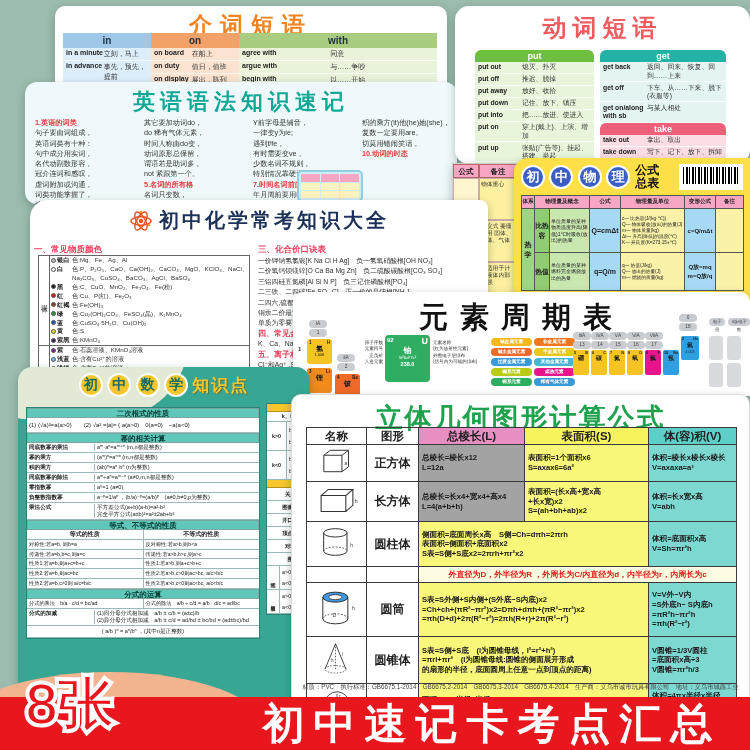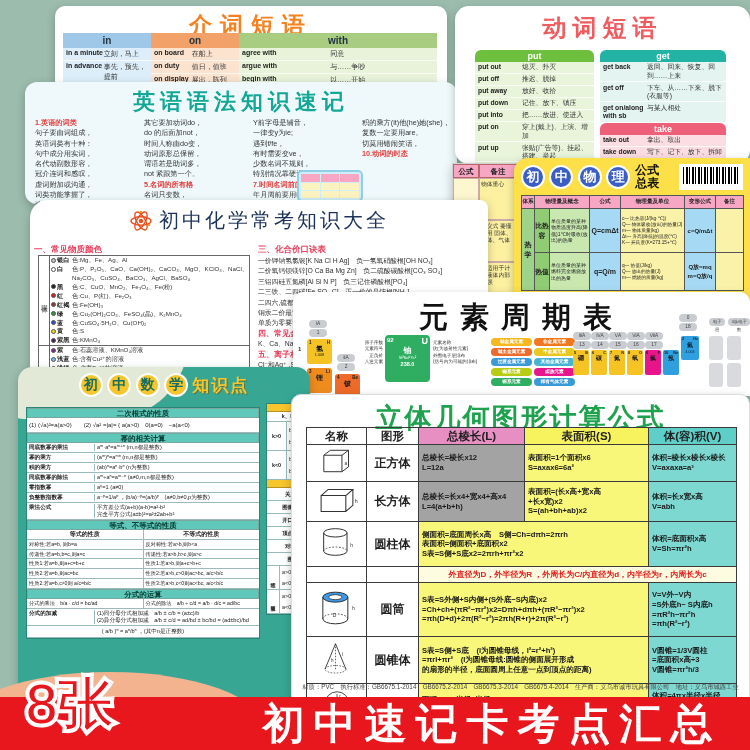--- a/index.html
+++ b/index.html
@@ -67,21 +67,21 @@
 .td-name{background:#8fcc74;font-size:6.8px;font-weight:bold;text-align:center}
 .td-concept{background:#c8e8b0;font-size:5px;line-height:6.2px;padding:1px}
 .td-formula{background:#a6daf4;font-size:7px;font-weight:bold;text-align:center}
 .td-units{background:#faf2a8;font-size:4.7px;line-height:6px;padding:1px}
 .td-var{background:#a6daf4;font-size:6px;font-weight:bold;text-align:center}
 .td-note{background:#faf2a8}
 
 
 .chem{left:30px;top:200px;width:458px;height:194px;border-radius:18px 8px 8px 8px;z-index:5}
 .chem-title{display:flex;align-items:center;justify-content:center;gap:6px;margin-top:7px}
-.chem-title span{color:#1c3258;font-size:20px;font-weight:400;letter-spacing:3px}
+.chem-title span{color:#1c3258;font-size:20px;font-weight:700;letter-spacing:3px}
 .sec-red{color:#e8405e;font-size:8.5px;font-weight:bold}
 .chem-sec1{position:absolute;left:4px;top:44px}
 .ctable{position:absolute;left:8px;top:55px;width:212px;border:1px solid #666}
 .cgroup{display:flex;border-bottom:1px solid #666}
 .cvert{width:11px;background:#fff;border-right:1px solid #666;font-size:6.5px;color:#333;
   display:flex;align-items:center;justify-content:center;writing-mode:vertical-lr;letter-spacing:2px}
 .crows{flex:1}
 .crow{display:flex;align-items:flex-start;font-size:6.2px;line-height:8.2px;padding:.4px 1px}
 .dot{flex:0 0 5px;width:5px;height:5px;border-radius:50%;border:1px solid #555;margin:1.5px 1px 0 0}
 .cname{flex:0 0 15px;font-weight:bold}.ctext{flex:1;color:#333}
@@ -293,21 +293,21 @@
 
         <div class="gline">虚词附加或沟通，</div>
 
         <div class="gline">词类功能掌握了，</div>
 
         <div class="gline">造句之时好运用。</div>
       </div>
       <div class="gcol">
         <div class="gline">其它要加动词do，</div>
 
-        <div class="gline">do 的后面加not，</div>
+        <div class="gline">do 稀有气体元素，</div>
 
         <div class="gline">时间人称由do变，</div>
 
         <div class="gline">动词原形总保留，</div>
 
         <div class="gline">谓语若是助词多，</div>
 
         <div class="gline">not 紧跟第一个。</div>
 
         <div class="gline red">5.名词的所有格</div>

